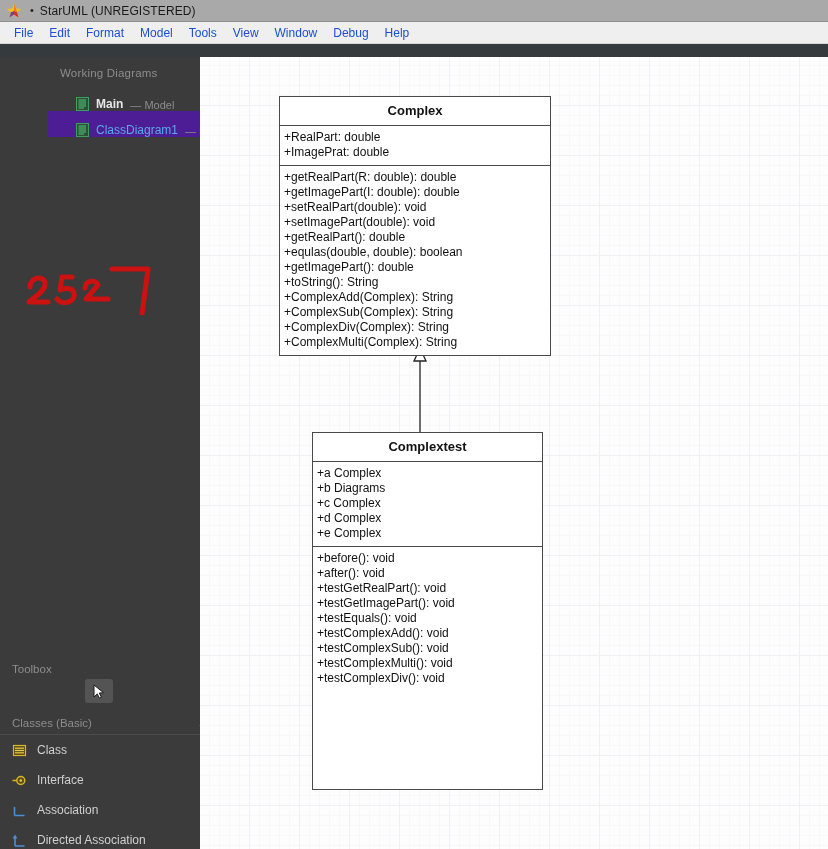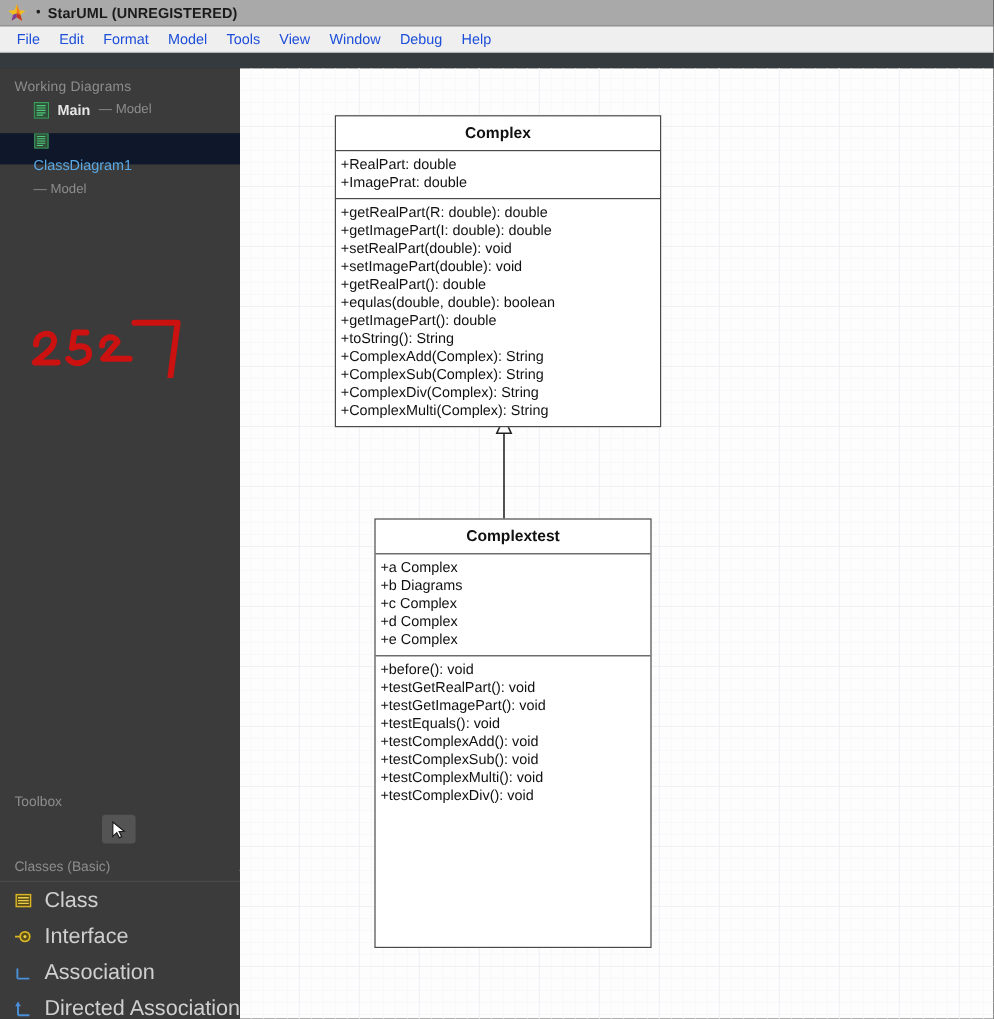--- a/index.html
+++ b/index.html
@@ -15,21 +15,21 @@
   .titlebar {
     position: absolute; left: 0; top: 0; width: 828px; height: 22px;
     background: #a9a9a9;
     display: flex; align-items: center; gap: 6px;
     padding-left: 6px;
     border-bottom: 1px solid #8f8f8f;
   }
   .star-logo { width: 16px; height: 16px; flex: 0 0 16px; display: block; }
   .title-dot { color: #202020; font-size: 11px; line-height: 1; margin-left: 2px; }
   .title-text {
-    font-size: 12px; color: #1a1a1a; font-weight: 700;
+    font-size: 12px; color: #1a1a1a; font-weight: 400;
     white-space: nowrap; letter-spacing: .1px;
   }
 
   
   .menubar {
     position: absolute; left: 0; top: 22px; width: 828px; height: 22px;
     background: #efefef;
     display: flex; align-items: center;
     padding-left: 6px;
     border-bottom: 1px solid #d8d8d8;
@@ -42,30 +42,31 @@
   
   .dark-strip {
     position: absolute; left: 0; top: 44px; width: 828px; height: 13px;
     background: #343a3d;
   }
 
   
   .sidebar {
     position: absolute; left: 0; top: 57px; width: 200px; height: 792px;
     background: #3b3b3b;
+    padding-left: 48px;
   }
   .panel-header {
     font-size: 11.5px; color: #8d8d8d;
     padding: 10px 0 6px 12px; letter-spacing: .2px;
   }
   .tree-item {
-    display: flex; align-items: flex-start; gap: 7px;
+    display: flex; align-items: flex-end; gap: 7px;
     height: 26px; padding-left: 28px; cursor: default;
   }
-  .tree-item.selected { background: #0f172a; flex-direction: column; }
+  .tree-item.selected { background: #4c1d95; }
   .tree-icon { width: 13px; height: 14px; flex: 0 0 13px; display: block; }
   .tree-label { font-size: 12px; color: #e6e6e6; font-weight: bold; white-space: nowrap; }
   .tree-item.selected .tree-label { color: #5aa9e6; font-weight: normal; }
   .tree-sub { font-size: 11px; color: #8d8d8d; white-space: nowrap; }
 
   
   .annotation {
     position: absolute; left: 24px; top: 168px;
     width: 130px; height: 90px; pointer-events: none;
   }
@@ -91,21 +92,21 @@
     border-bottom: 1px solid #4a4a4a;
     cursor: pointer;
   }
   .group-title { font-size: 11.5px; color: #8d8d8d; }
   .chev { width: 10px; height: 7px; display: block; }
   .tool-item {
     display: flex; align-items: center; gap: 10px;
     height: 30px; padding-left: 12px; cursor: pointer;
   }
   .tool-icon { width: 15px; height: 15px; flex: 0 0 15px; display: block; }
-  .tool-label { font-size: 18px; color: #cfcfcf; white-space: nowrap; }
+  .tool-label { font-size: 12px; color: #cfcfcf; white-space: nowrap; }
   .tb-scroll {
     position: absolute; right: 2px; top: 48px; width: 7px; height: 144px;
     background: #2b2b2b; border-radius: 4px; cursor: pointer;
   }
 
   
   .canvas {
     position: absolute; left: 200px; top: 57px; width: 628px; height: 792px;
     background-color: #fdfdfd;
     background-image:
@@ -297,20 +298,21 @@
       <div class="uml-name">Complextest</div>
       <div class="uml-compartment bordered">
         <div class="uml-line">+a Complex</div>
         <div class="uml-line">+b Diagrams</div>
         <div class="uml-line">+c Complex</div>
         <div class="uml-line">+d Complex</div>
         <div class="uml-line">+e Complex</div>
       </div>
       <div class="uml-compartment">
         <div class="uml-line">+before(): void</div>
+        <div class="uml-line">+after(): void</div>
         <div class="uml-line">+testGetRealPart(): void</div>
         <div class="uml-line">+testGetImagePart(): void</div>
         <div class="uml-line">+testEquals(): void</div>
         <div class="uml-line">+testComplexAdd(): void</div>
         <div class="uml-line">+testComplexSub(): void</div>
         <div class="uml-line">+testComplexMulti(): void</div>
         <div class="uml-line">+testComplexDiv(): void</div>
       </div>
     </div>
 

